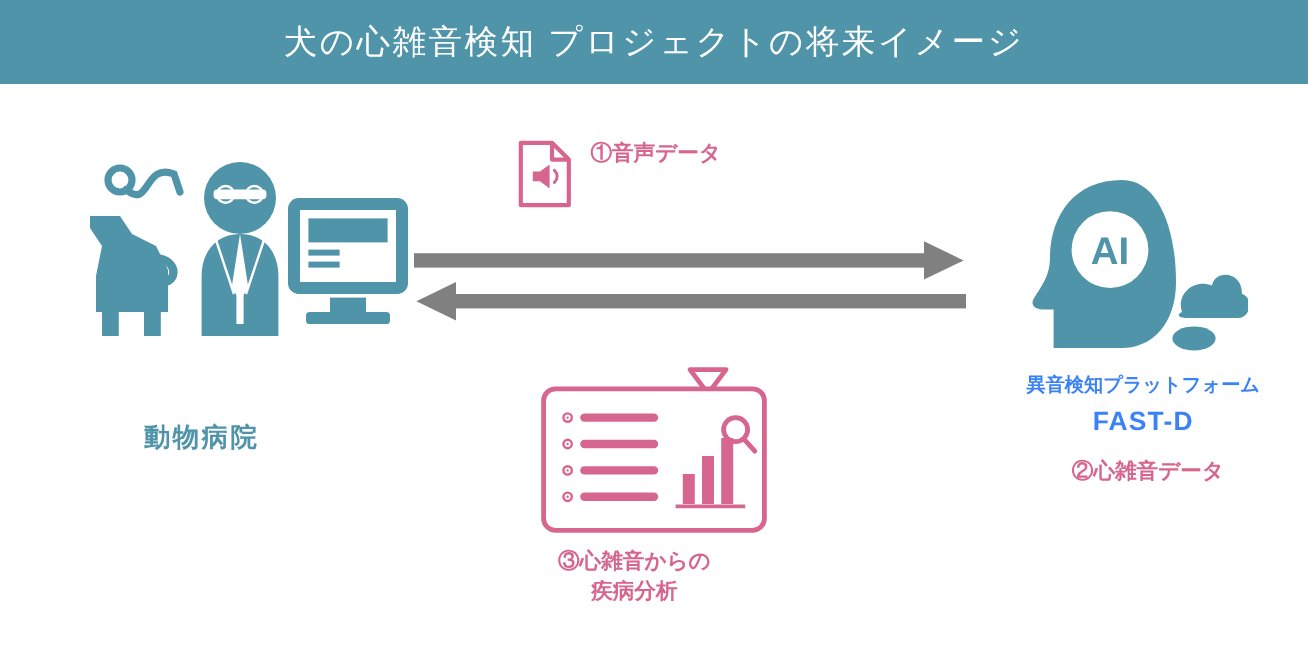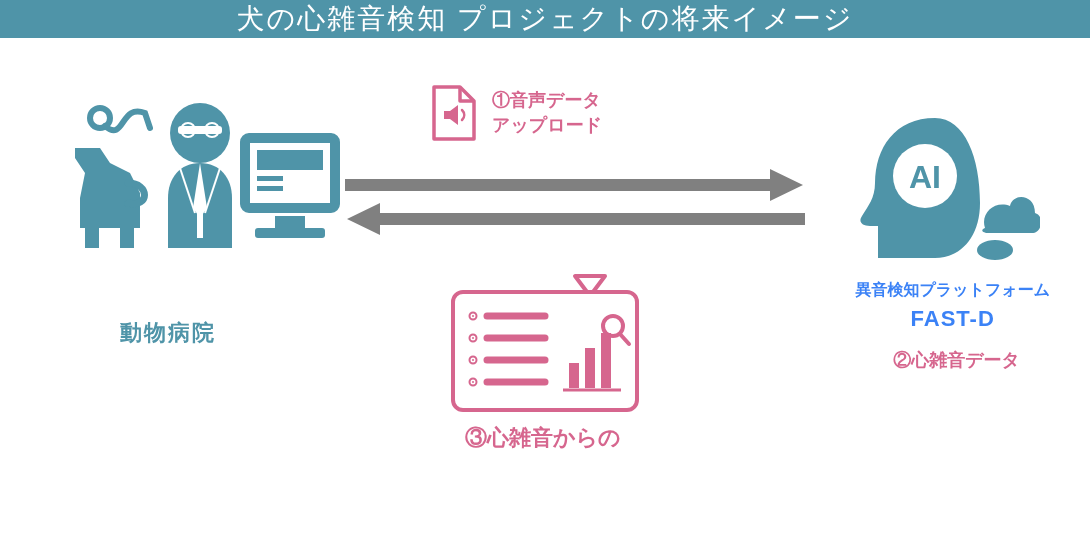--- a/index.html
+++ b/index.html
@@ -9,21 +9,21 @@
       height: 542px;
       position: relative;
       background: #fff;
     }
     .title-banner {
       background: #4f94a8;
       color: #fff;
       font-size: 28px;
       font-weight: 500;
       text-align: center;
-      padding: 0 0;
+      padding: 16px 0;
       letter-spacing: 2px;
     }
     .stage {
       position: relative;
       width: 100%;
       height: calc(100% - 56px);
     }
     .left-group {
       position: absolute;
       left: 50px;
@@ -71,40 +71,39 @@
     .arrows {
       position: absolute;
       left: 345px;
       top: 125px;
     }
     .step1 {
       position: absolute;
       left: 430px;
       top: 45px;
       display: flex;
-      align-items: center;
       gap: 12px;
     }
     .step1-text {
       color: #d6668e;
       font-size: 18px;
       font-weight: 600;
       line-height: 1.4;
     }
     .step3-box {
       position: absolute;
       left: 445px;
       top: 230px;
     }
     .step3-label {
       position: absolute;
       left: 465px;
       top: 385px;
       color: #d6668e;
-      font-size: 22px;
+      font-size: 18px;
       font-weight: 600;
       text-align: center;
       line-height: 1.4;
     }
   </style>
 </head>
 <body>
 
 <div class="title-banner">犬の心雑音検知  プロジェクトの将来イメージ</div>
 
@@ -151,21 +150,20 @@
 
   <div class="step1">
     <svg width="50" height="60" viewBox="0 0 50 60">
       <path d="M 4 4 L 30 4 L 44 18 L 44 56 L 4 56 Z" fill="none" stroke="#d6668e" stroke-width="3.5" stroke-linejoin="round"></path>
       <path d="M 30 4 L 30 18 L 44 18" fill="none" stroke="#d6668e" stroke-width="3.5" stroke-linejoin="round"></path>
       <path d="M 14 28 L 20 28 L 28 22 L 28 42 L 20 36 L 14 36 Z" fill="#d6668e"></path>
       <path d="M 32 27 C 35 30 35 34 32 37" fill="none" stroke="#d6668e" stroke-width="2.5" stroke-linecap="round"></path>
     </svg>
     <div class="step1-text">
       <div>①音声データ</div>
-      <div>アップロード</div>
     </div>
   </div>
 
   <div class="arrows">
     <svg width="460" height="80" viewBox="0 0 460 80">
       <g fill="#808080">
         <rect x="0" y="16" width="430" height="12"></rect>
         <path d="M 425 6 L 458 22 L 425 38 Z"></path>
         <rect x="30" y="50" width="430" height="12"></rect>
         <path d="M 35 40 L 2 56 L 35 72 Z"></path>
@@ -192,20 +190,21 @@
         <rect x="140" y="80" width="10" height="40"></rect>
         <rect x="156" y="65" width="10" height="55"></rect>
         <line x1="118" y1="122" x2="176" y2="122" stroke="#d6668e" stroke-width="3"></line>
         <circle cx="168" cy="58" r="10" fill="none" stroke="#d6668e" stroke-width="4"></circle>
         <line x1="175" y1="66" x2="184" y2="76" stroke="#d6668e" stroke-width="4" stroke-linecap="round"></line>
       </g>
     </svg>
   </div>
   <div class="step3-label">
     <div>③心雑音からの</div>
+    <div>疾病分析</div>
   </div>
 
   <div class="right-group">
     <svg width="200" height="160" viewBox="0 0 200 160">
 
       <g fill="#4f94a8">
         <path d="M 95 10 C 55 10 35 40 35 75 C 35 90 28 98 22 108 C 18 114 22 118 30 118 L 38 118 L 38 150 L 95 150 C 120 150 140 130 140 95 C 140 50 125 10 95 10 Z"></path>
       </g>
       <circle cx="85" cy="68" r="32" fill="#fff"></circle>
       <text x="85" y="80" font-size="32" font-weight="700" fill="#4f94a8" text-anchor="middle" font-family="Arial">AI</text>

